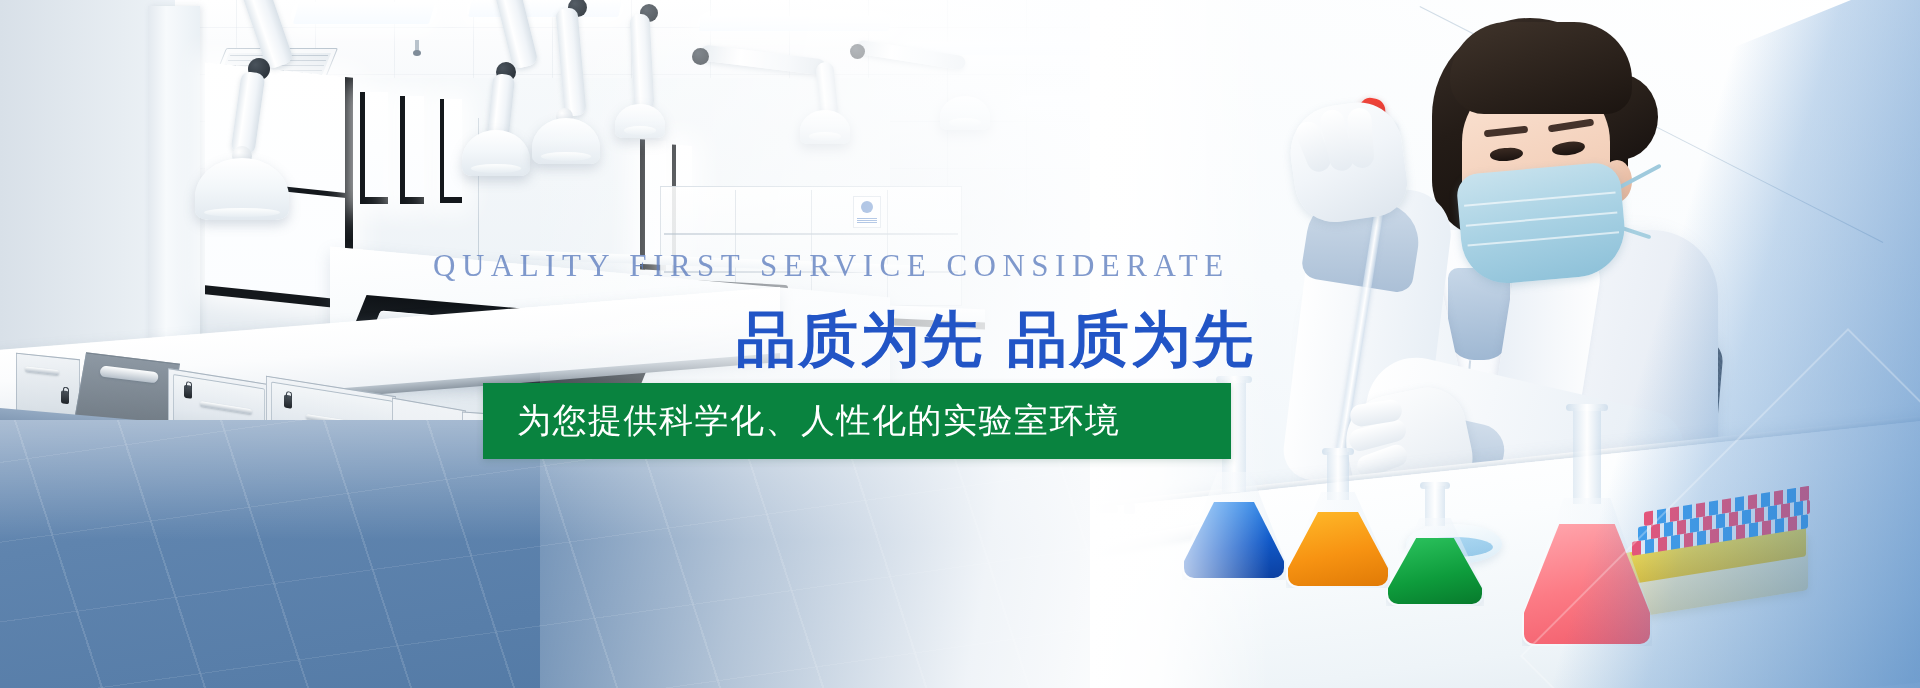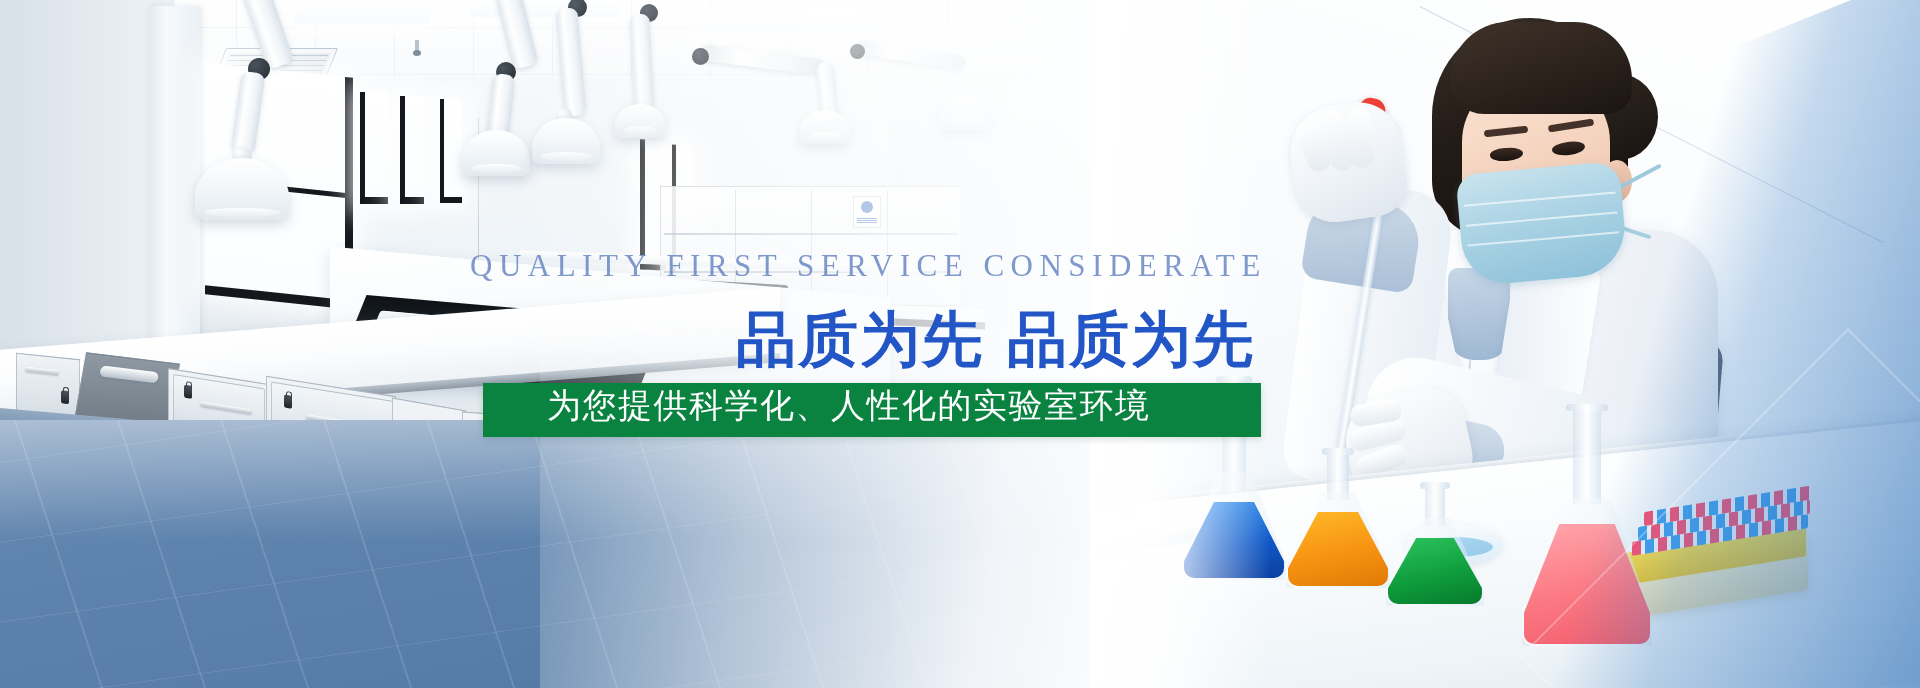--- a/index.html
+++ b/index.html
@@ -364,30 +364,30 @@
     background:repeating-linear-gradient(90deg,#3fa0ef 0 9px,#f8fbff 9px 13px,#ff4d6d 13px 22px,#f8fbff 22px 26px);}
   .tl3{left:26px;bottom:90px;width:166px;
     background:repeating-linear-gradient(90deg,#ff4d6d 0 9px,#f8fbff 9px 13px,#3fa0ef 13px 22px,#f8fbff 22px 26px);}
 
   
   .photo-feather{position:absolute;left:0;top:0;width:180px;height:688px;
     background:linear-gradient(90deg,#ffffff 0%,rgba(255,255,255,.88) 38%,rgba(255,255,255,0) 100%);}
 
   
   .txt{position:absolute;left:0;top:0;width:1920px;height:688px;pointer-events:none;}
-  .eyebrow{position:absolute;left:470px;top:248px;
+  .eyebrow{position:absolute;left:433px;top:248px;
     font-family:"Liberation Serif","DejaVu Serif",serif;font-size:31px;letter-spacing:6.5px;
     color:rgba(92,124,190,.78);white-space:nowrap;pointer-events:auto;}
   .headline{position:absolute;left:736px;top:300px;
     font-family:"DejaVu Sans","Liberation Sans",sans-serif;font-weight:bold;font-size:60px;
     letter-spacing:2px;color:#2255c6;white-space:nowrap;pointer-events:auto;
     text-shadow:0 1px 2px rgba(255,255,255,.55);}
-  .greenbar{position:absolute;left:483px;top:383px;width:748px;height:54px;
-    background:#09833f;display:flex;align-items:flex-start;pointer-events:auto;
-    box-shadow:0 2px 7px rgba(20,80,50,.18);padding-left:30px;}
+  .greenbar{position:absolute;left:483px;top:383px;width:748px;height:76px;
+    background:#09833f;display:flex;align-items:center;pointer-events:auto;
+    box-shadow:0 2px 7px rgba(20,80,50,.18);}
   .greenbar span{font-family:"DejaVu Sans","Liberation Sans",sans-serif;font-size:34px;
     color:#ffffff;letter-spacing:1.5px;margin-left:34px;white-space:nowrap;}
 </style>
 </head>
 <body>
 
 <div class="banner">
 
   <div class="lab-scene">
 

